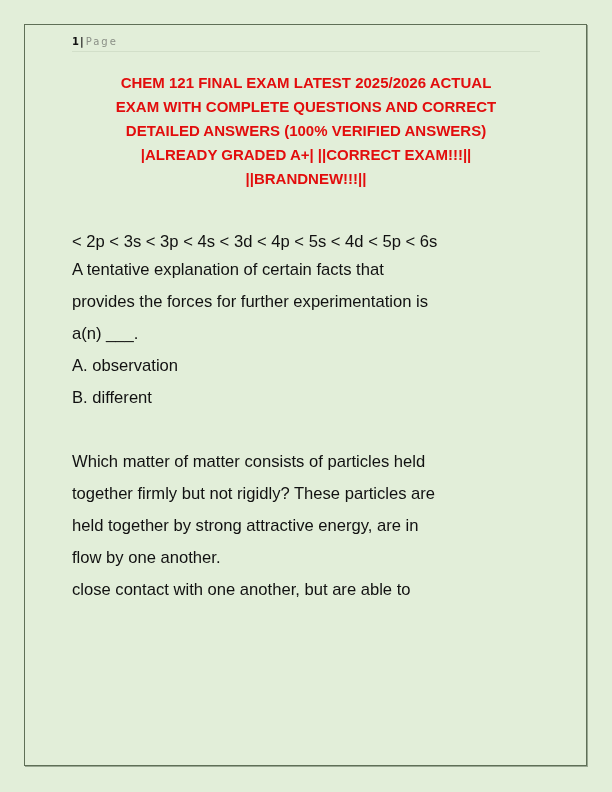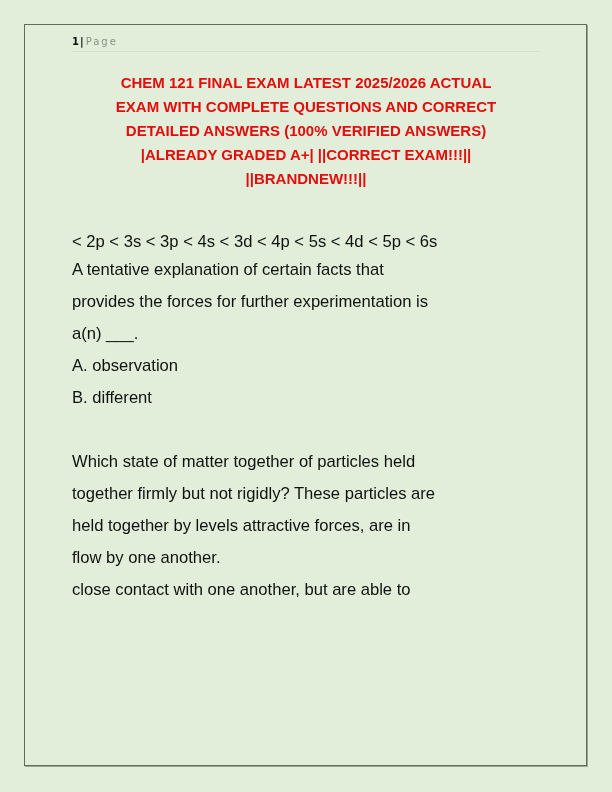--- a/index.html
+++ b/index.html
@@ -106,19 +106,19 @@
   </div>
   <div style="">
     <div class="line">A tentative explanation of certain facts that</div>
     <div class="line">provides the forces for further experimentation is</div>
     <div class="line">a(n) ___.</div>
     <div class="line">A. observation</div>
     <div class="line">B. different</div>
   </div>
   <div class="gap"></div>
   <div>
-    <div class="line">Which state of matter together of particles held</div>
+    <div class="line">Which matter of matter consists of particles held</div>
     <div class="line">together firmly but not rigidly? These particles are</div>
-    <div class="line">held together by levels attractive forces, are in</div>
+    <div class="line">held together by strong attractive energy, are in</div>
     <div class="line">flow by one another.</div>
     <div class="line">close contact with one another, but are able to</div>
   </div>
 </div>
 
 </body></html>

